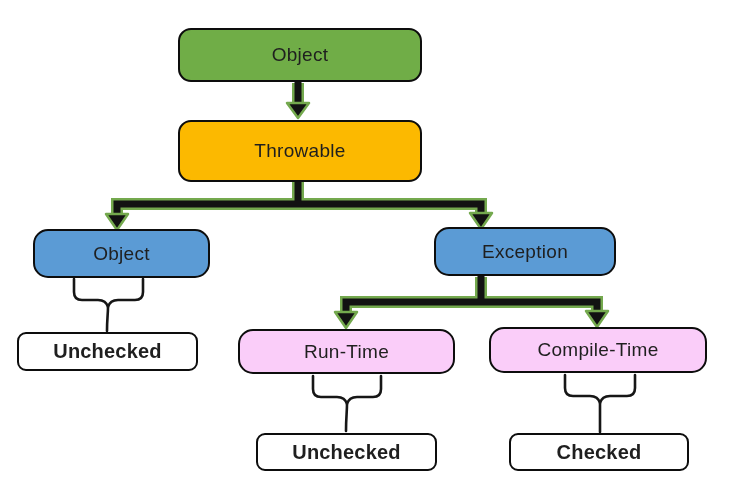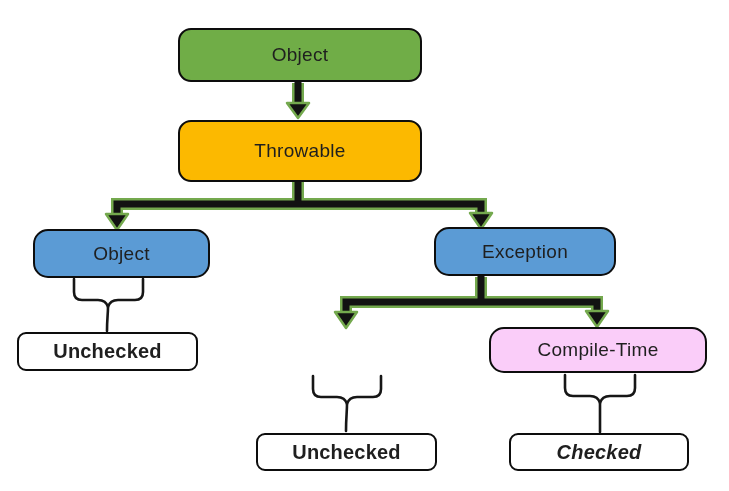--- a/index.html
+++ b/index.html
@@ -66,30 +66,33 @@
   </div>
 
   <div class="node node-level" style="left: 33px; top: 229px; width: 177px; height: 49px; border-radius: 15px; background: rgb(91, 155, 213);">
     <span>Object</span>
   </div>
 
   <div class="node node-level" style="left: 390px; top: 227px; width: 182px; height: 49px; border-radius: 15px; background: rgb(91, 155, 213); margin-left: 44px;">
     <span>Exception</span>
   </div>
 
+  <div class="node node-level" style="left: 238px; top: 329px; width: 217px; height: 45px; border-radius: 15px; background: rgb(250, 205, 249);">
+    <span>Run-Time</span>
+  </div>
 
   <div class="node node-level" style="left: 489px; top: 327px; width: 218px; height: 46px; border-radius: 15px; background: rgb(250, 205, 249);">
     <span>Compile-Time</span>
   </div>
 
   <div class="node node-category" style="left: 17px; top: 332px; width: 181px; height: 39px; background: rgb(255, 255, 255);">
     <span>Unchecked</span>
   </div>
 
   <div class="node node-category" style="left: 256px; top: 433px; width: 181px; height: 38px; background: rgb(255, 255, 255);">
     <span>Unchecked</span>
   </div>
 
-  <div class="node node-category" style="left: 509px; top: 433px; width: 180px; height: 38px; background: rgb(255, 255, 255); font-style: italic;">
+  <div class="node node-category" style="left: 509px; top: 433px; width: 180px; height: 38px; background: rgb(255, 255, 255);">
     <span>Checked</span>
   </div>
 
 </div>
 
 </body></html>

